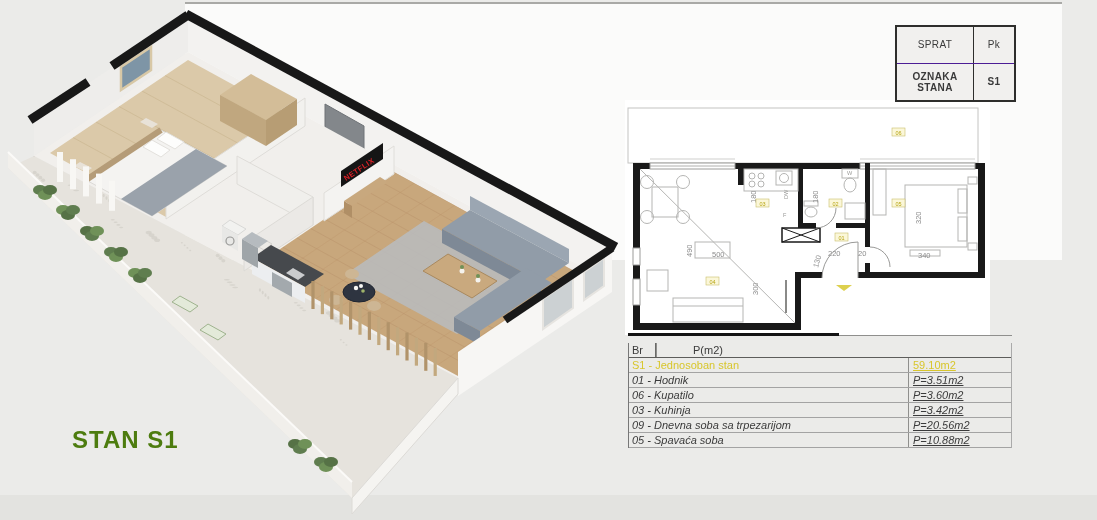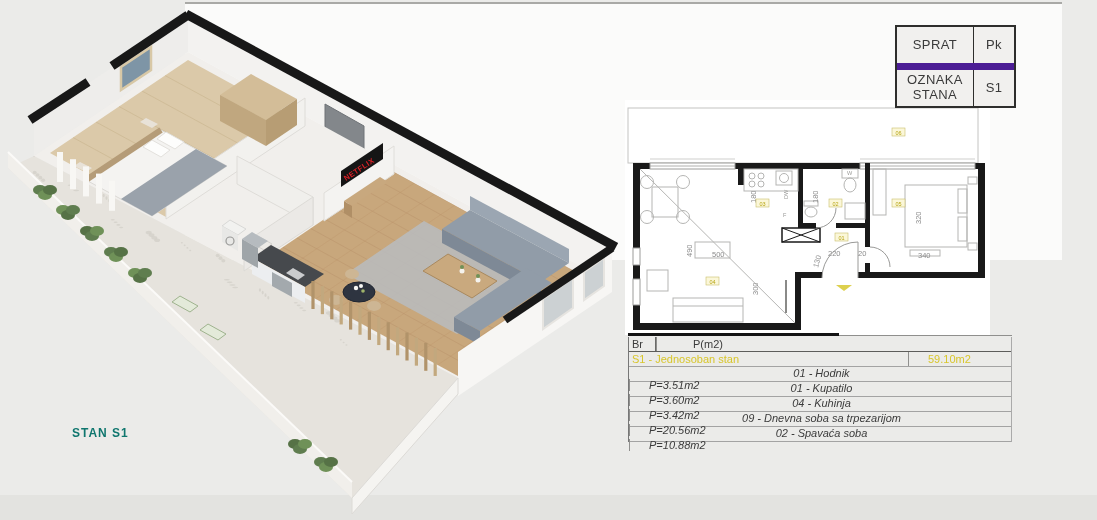--- a/index.html
+++ b/index.html
@@ -6,43 +6,43 @@
   body{width:1097px;height:520px;position:relative;overflow:hidden;
        background:#ebebe9;font-family:"Liberation Sans",sans-serif;}
   .abs{position:absolute;}
   
   #top-panel{left:185px;top:2px;width:877px;height:256px;background:#fbfbfa;border-top:2px solid #a9a9a6;}
   #plan-sheet{left:625px;top:100px;width:365px;height:235px;background:#ffffff;}
   #bottom-band{left:0;top:495px;width:1097px;height:25px;background:#e3e3e0;}
   
   #iso{left:0;top:0;width:640px;height:520px;}
   
-  #caption{left:72px;top:426px;font-size:12px;font-weight:bold;letter-spacing:1px;color:#0f766e;}
+  #caption{left:72px;top:426px;font-size:24px;font-weight:bold;letter-spacing:1px;color:#4d7c0f;}
   
   #htable{left:895px;top:25px;width:117px;border:2px solid #2e2e2c;border-collapse:collapse;background:#f1f0ee;}
   #htable .hrow{display:flex;height:36px;}
-  #htable .hrow + .hrow{border-top:7px solid #4c1d95;}
+  #htable .hrow + .hrow{border-top:1px solid #4c1d95;font-weight:bold;}
   #htable .hcell{display:flex;align-items:center;justify-content:center;text-align:center;
-      font-size:13px;letter-spacing:.4px;color:#3a3a3a;line-height:1.15;}
+      font-size:10px;letter-spacing:.4px;color:#3a3a3a;line-height:1.15;}
   #htable .lab{width:76px;border-right:1px solid #2e2e2c;}
   #htable .val{flex:1;}
   
   #rtable{left:628px;top:333px;width:384px;color:#3b3b3b;font-size:11px;}
   #rtable .topbar{position:absolute;left:0;top:0;width:211px;height:3px;background:#141414;}
   #rtable .topthin{position:absolute;left:211px;top:2px;width:173px;height:1px;background:#8f8f8d;}
-  #rtable .tbody{position:absolute;left:0;top:4px;width:384px;border-left:1px solid #777;border-right:1px solid #aaa;box-sizing:border-box;}
+  #rtable .tbody{position:absolute;left:0;top:10px;width:384px;border-left:1px solid #777;border-right:1px solid #aaa;box-sizing:border-box;}
   .trow{display:flex;height:15px;border-bottom:1px solid #a3a3a3;align-items:center;box-sizing:border-box;}
   .trow.head{border-bottom:1px solid #5d5d5b;}
   .c-br{width:27px;padding-left:3px;border-right:1px solid #6a6a68;align-self:stretch;display:flex;align-items:center;box-sizing:border-box;}
   .c-name{flex:1;padding-left:12px;}
   .c-name.flush{padding-left:3px;}
   .c-area{width:103px;border-left:1px solid #8f8f8d;align-self:stretch;display:flex;align-items:center;justify-content:center;box-sizing:border-box;}
-  .c-area.left{justify-content:flex-start;padding-left:19px;}
+  .c-area.left{justify-content:flex-start;padding-left:4px;text-decoration:underline;}
   .trow.hl{color:#d8c62c;}
-  .trow.room{font-style:italic;flex-direction:column;}
+  .trow.room{font-style:italic;}
   text{font-family:"Liberation Sans",sans-serif;}
 </style>
 </head>
 <body>
 
 <div class="abs" id="top-panel"></div>
 <div class="abs" id="plan-sheet"></div>
 <div class="abs" id="bottom-band"></div>
 
 <svg class="abs" id="iso" viewBox="0 0 640 520">
@@ -396,29 +396,29 @@
     </div>
     <div class="trow hl">
       <div class="c-name flush">S1 - Jednosoban stan</div>
       <div class="c-area left">59.10m2</div>
     </div>
     <div class="trow room">
       <div class="c-name flush">01 - Hodnik</div>
       <div class="c-area left">P=3.51m2</div>
     </div>
     <div class="trow room">
-      <div class="c-name flush">01 - Kupatilo</div>
+      <div class="c-name flush">06 - Kupatilo</div>
       <div class="c-area left">P=3.60m2</div>
     </div>
     <div class="trow room">
-      <div class="c-name flush">04 - Kuhinja</div>
+      <div class="c-name flush">03 - Kuhinja</div>
       <div class="c-area left">P=3.42m2</div>
     </div>
     <div class="trow room">
       <div class="c-name flush">09 - Dnevna soba sa trpezarijom</div>
       <div class="c-area left">P=20.56m2</div>
     </div>
     <div class="trow room">
-      <div class="c-name flush">02 - Spavaća soba</div>
+      <div class="c-name flush">05 - Spavaća soba</div>
       <div class="c-area left">P=10.88m2</div>
     </div>
   </div>
 </div>
 
 </body></html>

